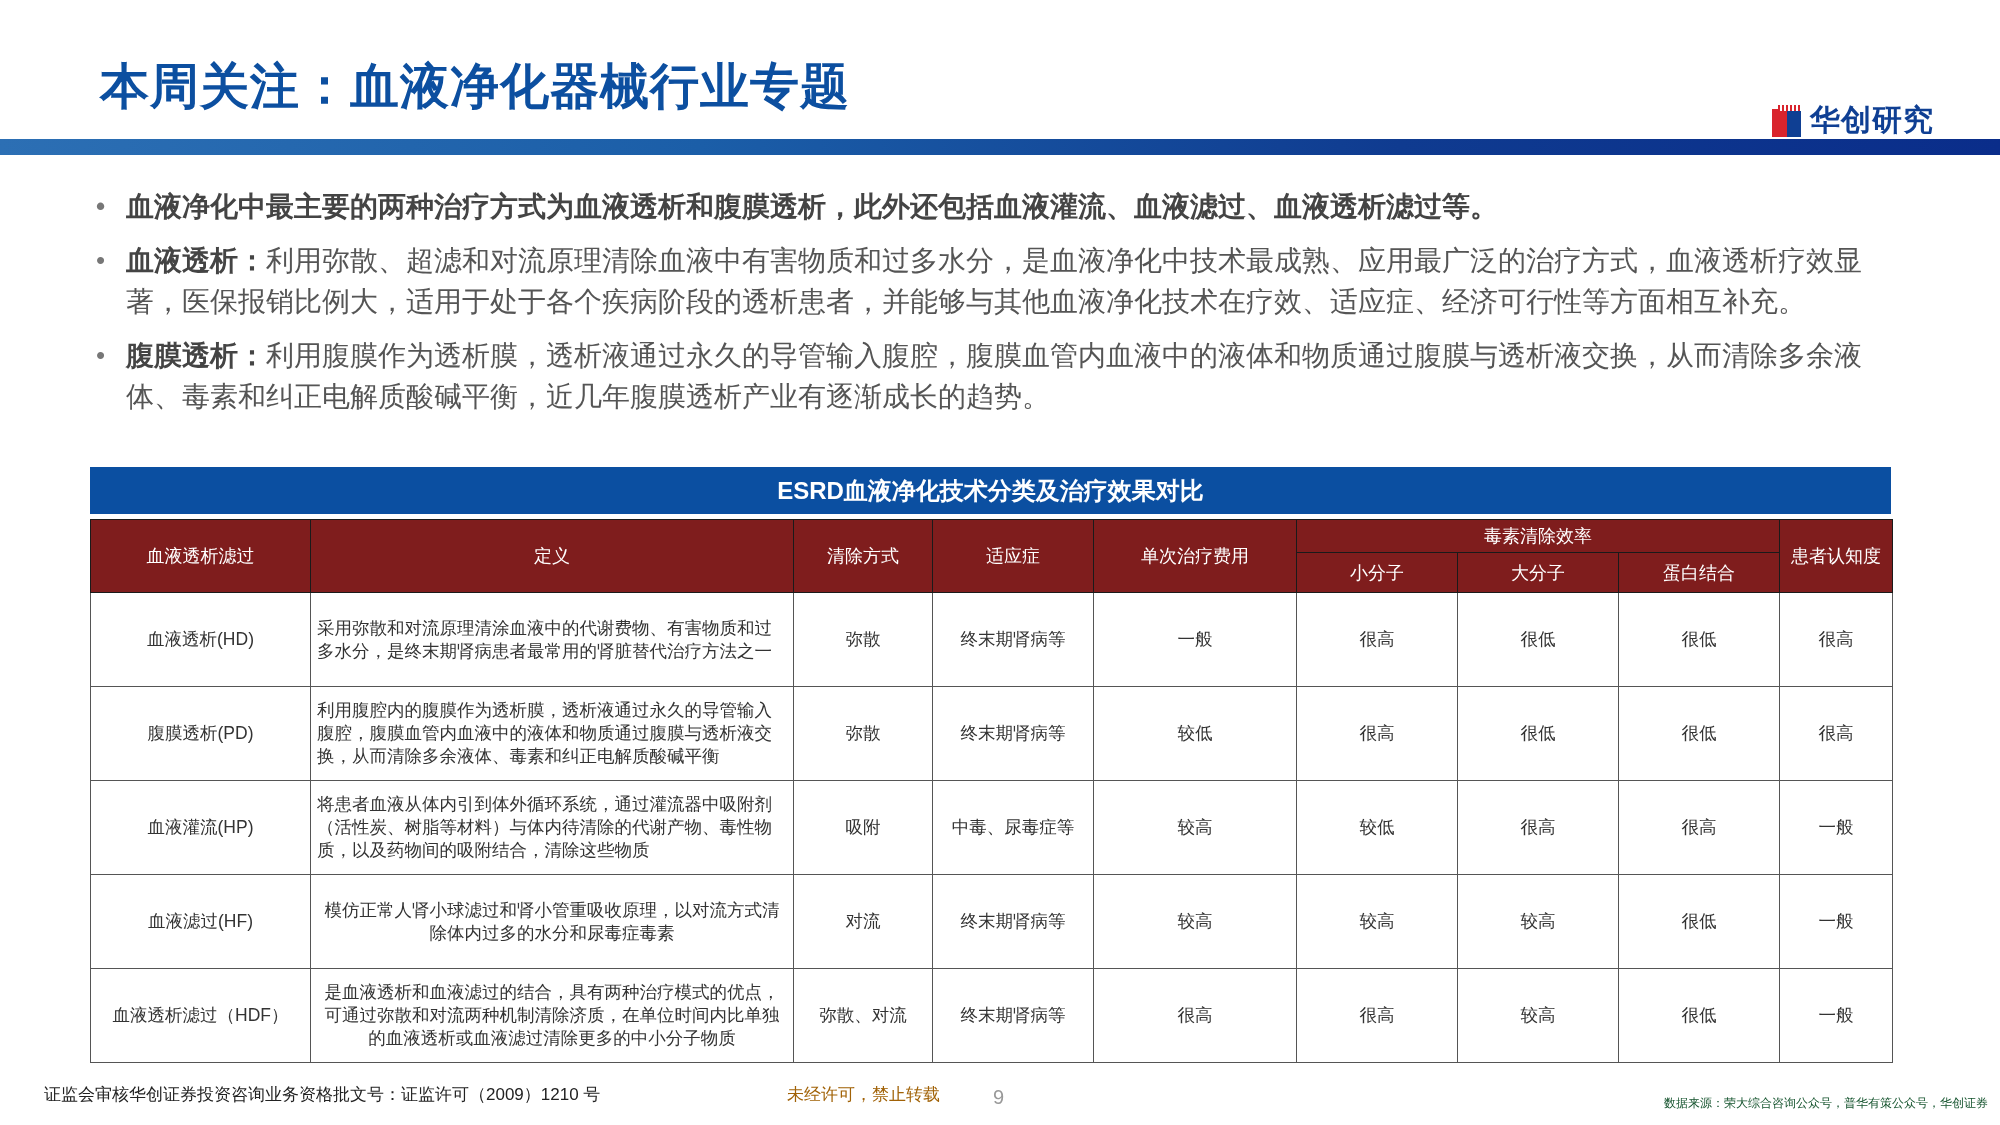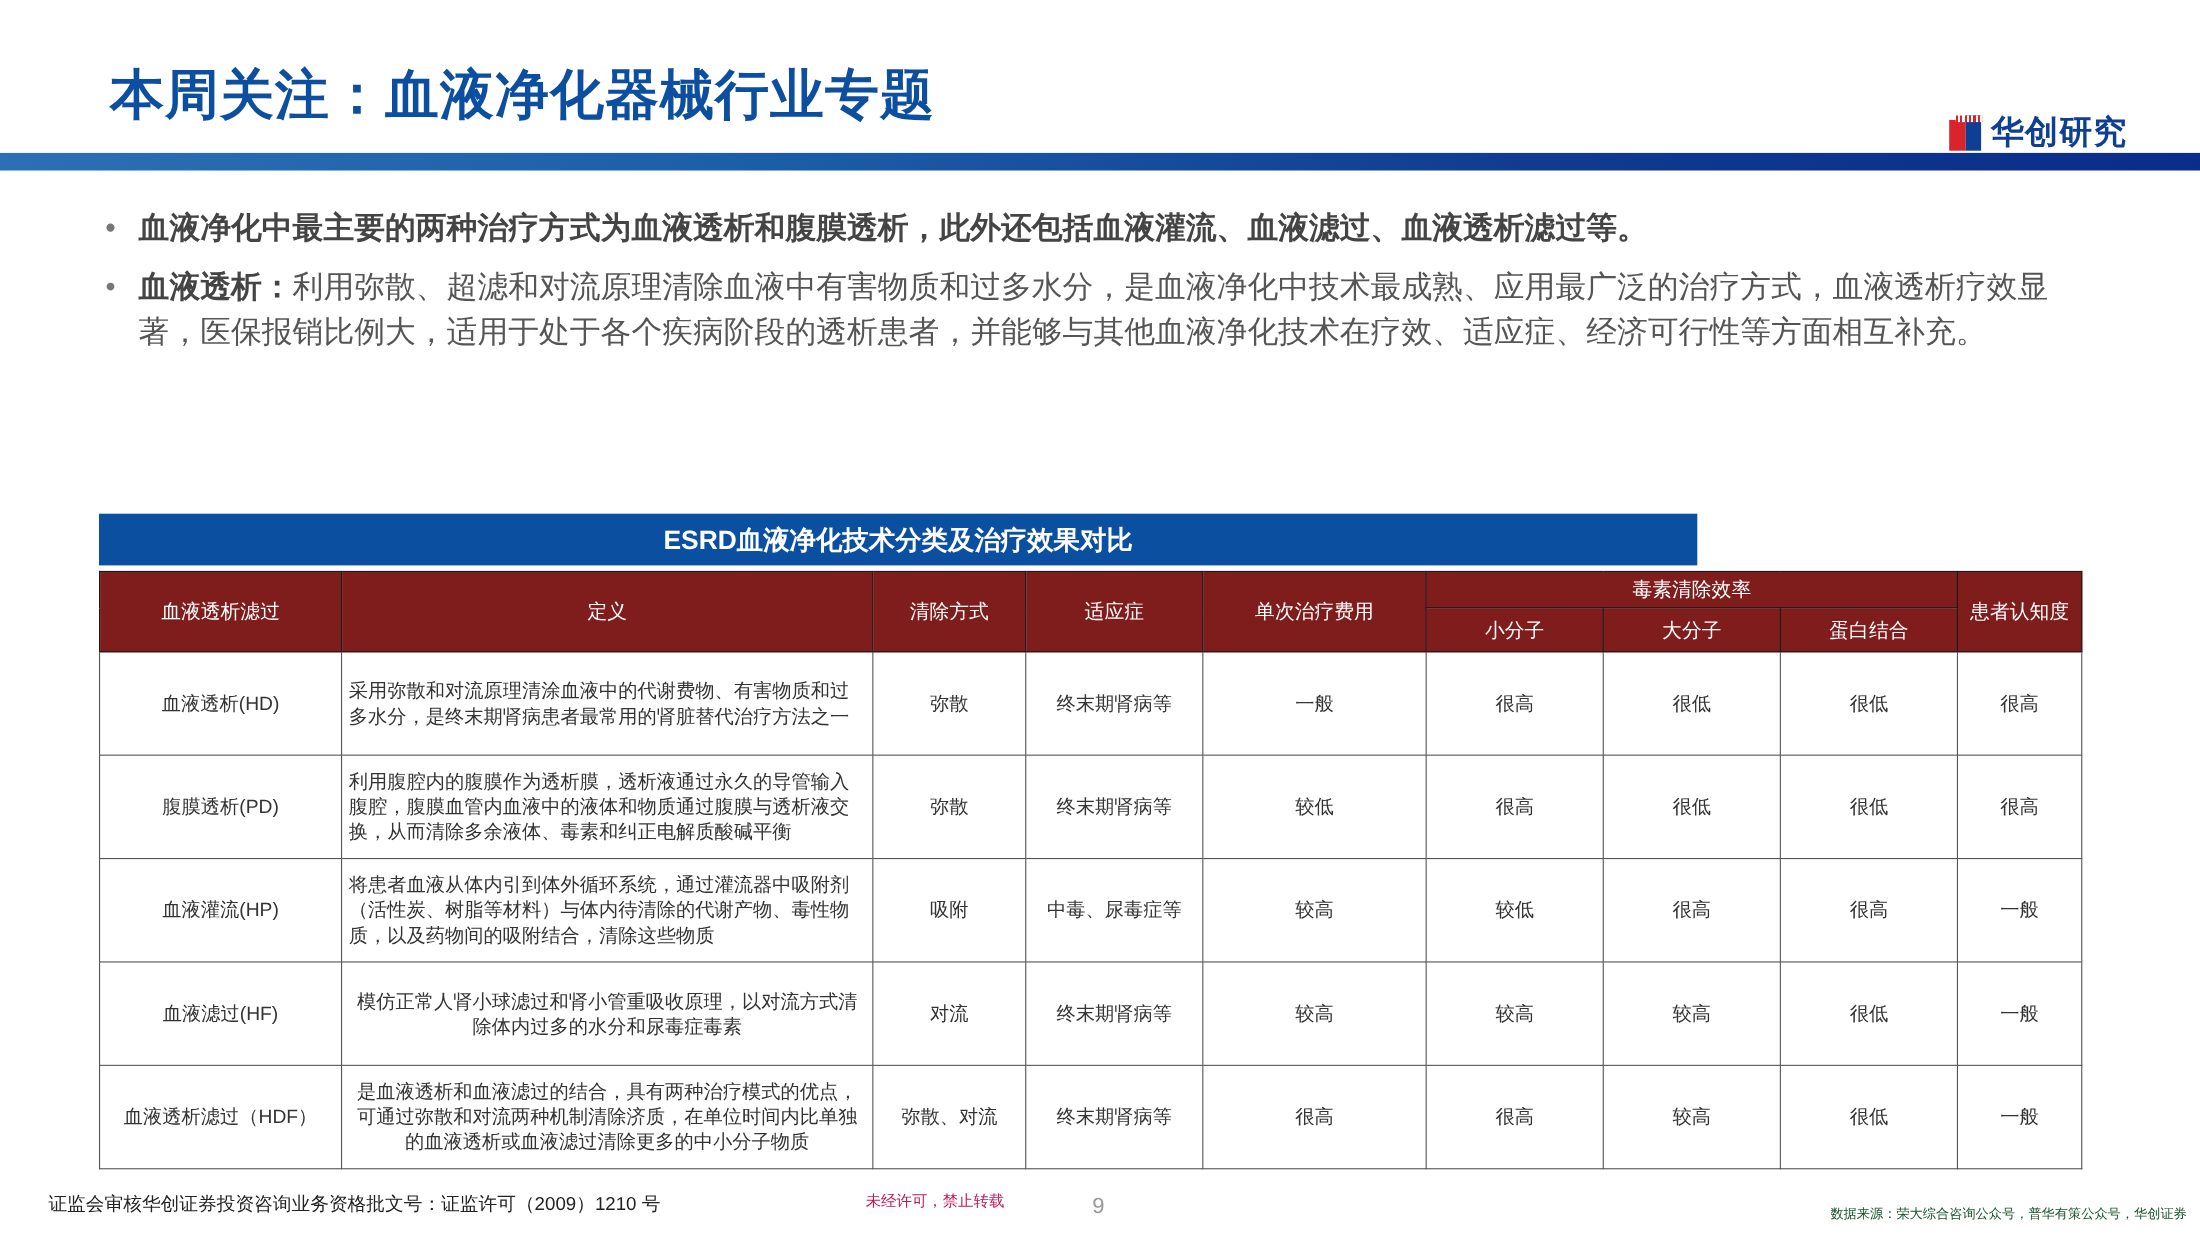--- a/index.html
+++ b/index.html
@@ -23,41 +23,41 @@
   .top-bar {
     position: absolute; left: 0; top: 139px; width: 2000px; height: 16px;
     background: linear-gradient(90deg, #2c6fb4 0%, #1b5ea8 35%, #0f3b90 70%, #0a2d8a 100%);
   }
   .bullets { position: absolute; left: 96px; top: 186px; width: 1800px; }
   .bullet { position: relative; padding-left: 30px; font-size: 28px; line-height: 41px; color: #555; margin-bottom: 13px; }
   .bullet::before { content: "•"; position: absolute; left: 0; top: 0; color: #777; font-size: 26px; }
   .bullet b { color: #444; }
   .bullet.all-bold { font-weight: bold; color: #444; }
   .table-title {
-    position: absolute; left: 90px; top: 467px; width: 1453px; height: 47px;
+    position: absolute; left: 90px; top: 467px; width: 1801px; height: 47px;
     background: #0b4fa1; color: #fff; font-weight: bold; font-size: 24px;
     display: flex; align-items: center; justify-content: center;
   }
   table.cmp {
     position: absolute; left: 90px; top: 519px; width: 1802px;
     border-collapse: collapse; table-layout: fixed;
     font-size: 17.5px;
   }
   table.cmp th {
     background: #7f1d1d; color: #fff; font-weight: normal; font-size: 18px;
     border: 1px solid #1a1a1a; text-align: center; vertical-align: middle;
   }
   table.cmp td {
     border: 1.5px solid #555; text-align: center; vertical-align: middle;
     color: #333; height: 93px; padding: 0 6px; line-height: 23px;
   }
   table.cmp td.def { text-align: left; padding: 0 6px; }
   table.cmp td.def.center { text-align: center; }
   .footer-left { position: absolute; left: 44px; top: 1083px; font-size: 17px; color: #222; }
-  .footer-mid { position: absolute; left: 787px; top: 1083px; font-size: 14px; color: #be185d; }
+  .footer-mid { position: absolute; left: 787px; top: 1083px; font-size: 17px; color: #a16207; }
   .page-num { position: absolute; left: 993px; top: 1086px; font-size: 20px; color: #999; }
   .source { position: absolute; right: 12px; top: 1095px; font-size: 12px; color: #14532d; }
 </style>
 </head>
 <body>
 
 <div class="page-title">本周关注：血液净化器械行业专题</div>
 
 <div class="logo">
   <div class="logo-mark">
@@ -69,20 +69,23 @@
 </div>
 
 <div class="top-bar"></div>
 
 <div class="bullets">
   <div class="bullet all-bold">
     <span>血液净化中最主要的两种治疗方式为血液透析和腹膜透析，此外还包括血液灌流、血液滤过、血液透析滤过等。</span>
   </div>
   <div class="bullet" style="width:1740px;">
     <b>血液透析：</b><span>利用弥散、超滤和对流原理清除血液中有害物质和过多水分，是血液净化中技术最成熟、应用最广泛的治疗方式，血液透析疗效显著，医保报销比例大，适用于处于各个疾病阶段的透析患者，并能够与其他血液净化技术在疗效、适应症、经济可行性等方面相互补充。</span>
+  </div>
+  <div class="bullet" style="width:1740px;">
+    <b>腹膜透析：</b><span>利用腹膜作为透析膜，透析液通过永久的导管输入腹腔，腹膜血管内血液中的液体和物质通过腹膜与透析液交换，从而清除多余液体、毒素和纠正电解质酸碱平衡，近几年腹膜透析产业有逐渐成长的趋势。</span>
   </div>
 </div>
 
 <div class="table-title">ESRD血液净化技术分类及治疗效果对比</div>
 
 <table class="cmp">
   <colgroup>
     <col style="width:220px">
       <col style="width:483px">
       <col style="width:139px">

